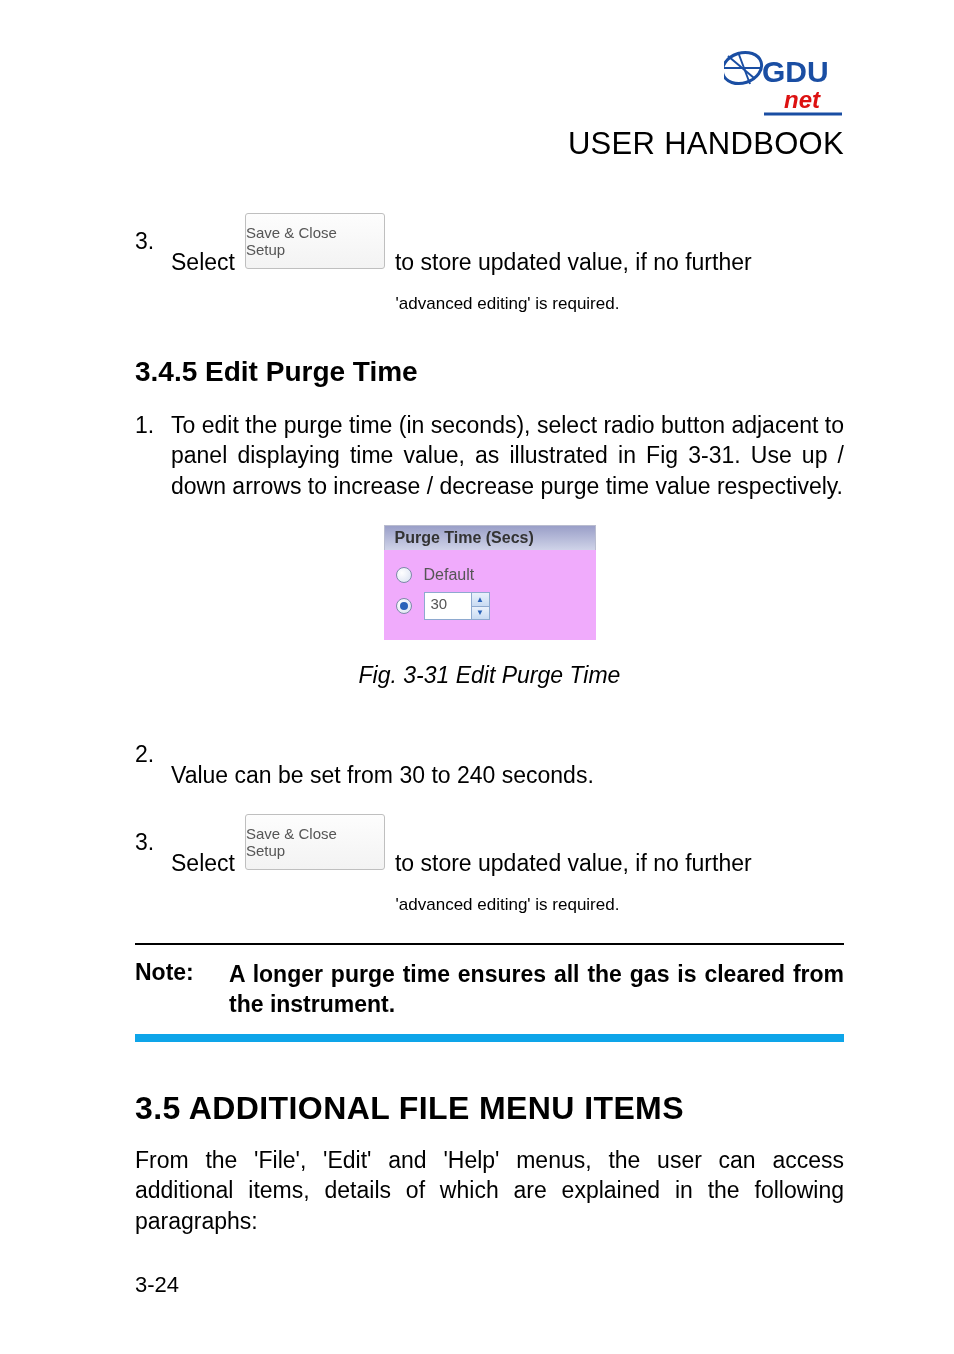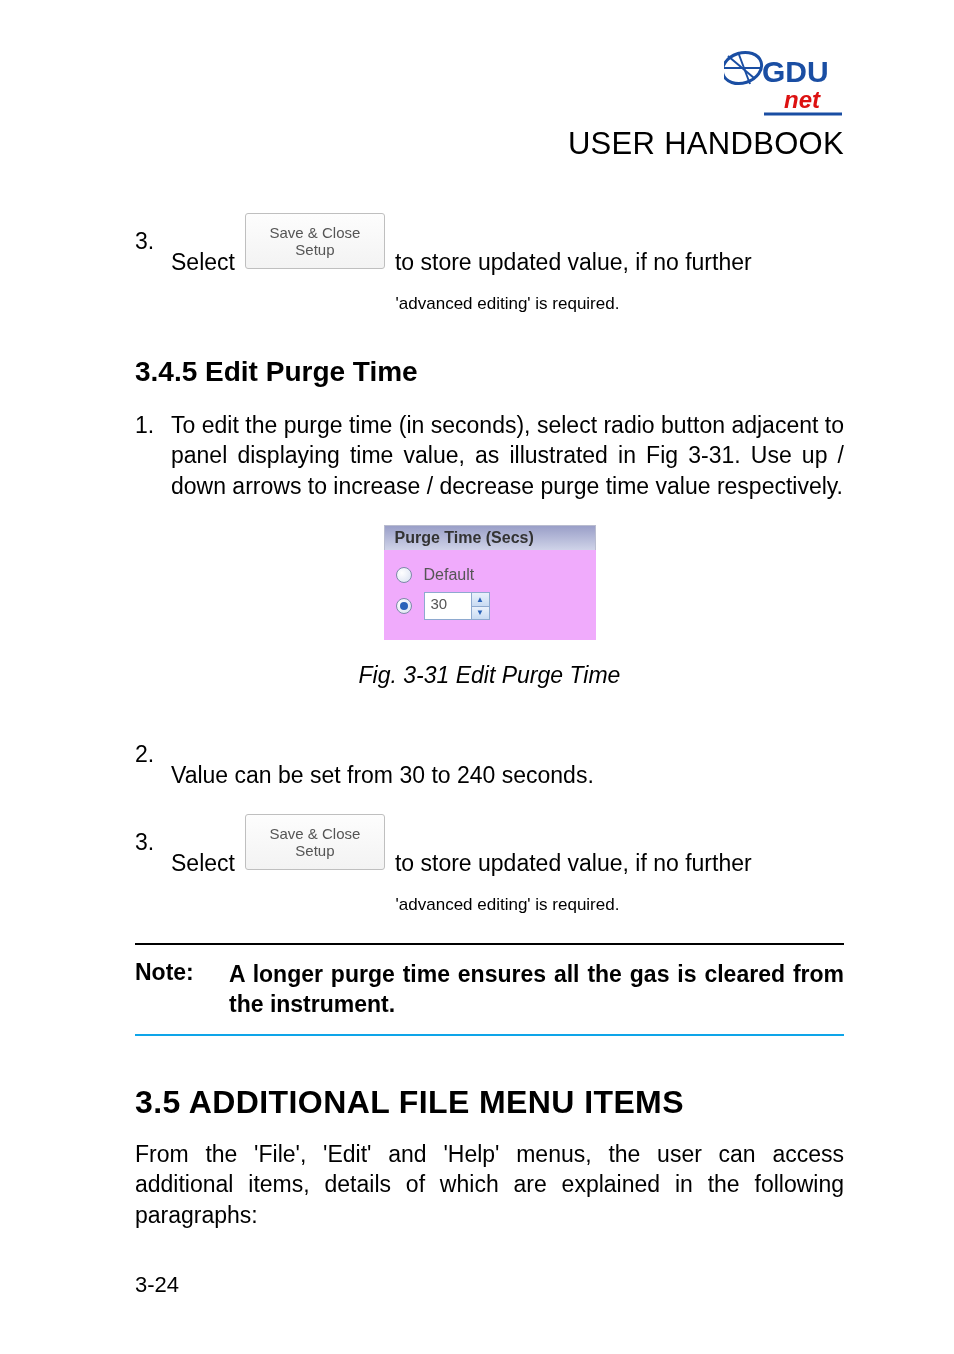--- a/index.html
+++ b/index.html
@@ -5,21 +5,21 @@
     * { box-sizing: border-box; margin: 0; padding: 0; }
     html, body { width: 954px; height: 1354px; background: #fff; font-family: Arial, Helvetica, sans-serif; color: #000; }
     .page { padding: 48px 110px 40px 135px; position: relative; height: 100%; }
     .header-row { display: flex; align-items: flex-end; justify-content: space-between; margin-bottom: 44px; flex-direction: column; }
     .logo { width: 120px; height: 78px; }
     .header-title { font-weight: normal; font-size: 31px; letter-spacing: 0.3px; }
     .list-num { font-size: 23px; width: 36px; flex: none; }
     .list-text { font-size: 23px; margin-top: 43px; }
     .inline-row { display: flex; align-items: center; flex-wrap: wrap; }
     .save-close-btn {
-      display: inline-flex; flex-direction: column; align-items: center; justify-content: center;
+      display: inline-flex; flex-direction: column; align-items: flex-start; justify-content: center;
       border: 1px solid #bfbfbf; border-radius: 3px; width: 140px; height: 56px;
       margin: 0 10px; background: linear-gradient(#fdfdfd,#f3f3f3);
       font-size: 16px; color: #555; line-height: 1.15;
     }
     .save-close-btn .l1 { font-size: 15px; }
     .save-close-btn .l2 { font-size: 15px; }
     .body-indent { margin-left: 36px; font-size: 17px; margin-top: 18px; text-align: center; }
     .h3 { font-size: 28px; font-weight: bold; margin-top: 42px; margin-bottom: 22px; }
     .para { font-size: 23px; text-align: justify; margin-left: 36px; line-height: 1.32; }
     .para-flex { display: flex; }
@@ -49,21 +49,21 @@
     .purge-label { font-size: 16px; color: #555; }
     .spinner {
       display: flex; align-items: stretch; border: 1px solid #8ea9cf; height: 28px; width: 66px;
       background: #fff;
     }
     .spinner-val { flex: 1; font-size: 15px; color: #555; padding: 2px 6px; }
     .spinner-btns { width: 18px; display: flex; flex-direction: column; border-left: 1px solid #8ea9cf; }
     .spinner-btns div { flex: 1; display: flex; align-items: center; justify-content: center; font-size: 8px; color: #2a62b9; background: linear-gradient(#eaf1fb,#c9dbf2); }
     .spinner-btns div:first-child { border-bottom: 1px solid #8ea9cf; }
     .fig-caption { text-align: center; font-style: italic; font-size: 23px; margin: 22px 0 30px 0; }
-    .note-block { border-top: 2px solid #000; border-bottom: 2px solid #0ea5e9; margin-top: 28px; padding: 14px 0; }
+    .note-block { border-top: 2px solid #000; border-bottom: 8px solid #0ea5e9; margin-top: 28px; padding: 14px 0; }
     .note-row { display: flex; font-size: 23px; }
     .note-label { font-weight: bold; width: 94px; flex: none; }
     .note-text { font-weight: bold; text-align: justify; line-height: 1.32; }
     .h2 { font-size: 32px; font-weight: bold; margin-top: 48px; margin-bottom: 18px; letter-spacing: 0.4px; }
     .body-para { font-size: 23px; text-align: justify; line-height: 1.32; }
     .page-num { position: absolute; bottom: 56px; left: 135px; font-size: 22px; }
   </style>
 </head>
 <body>
 

